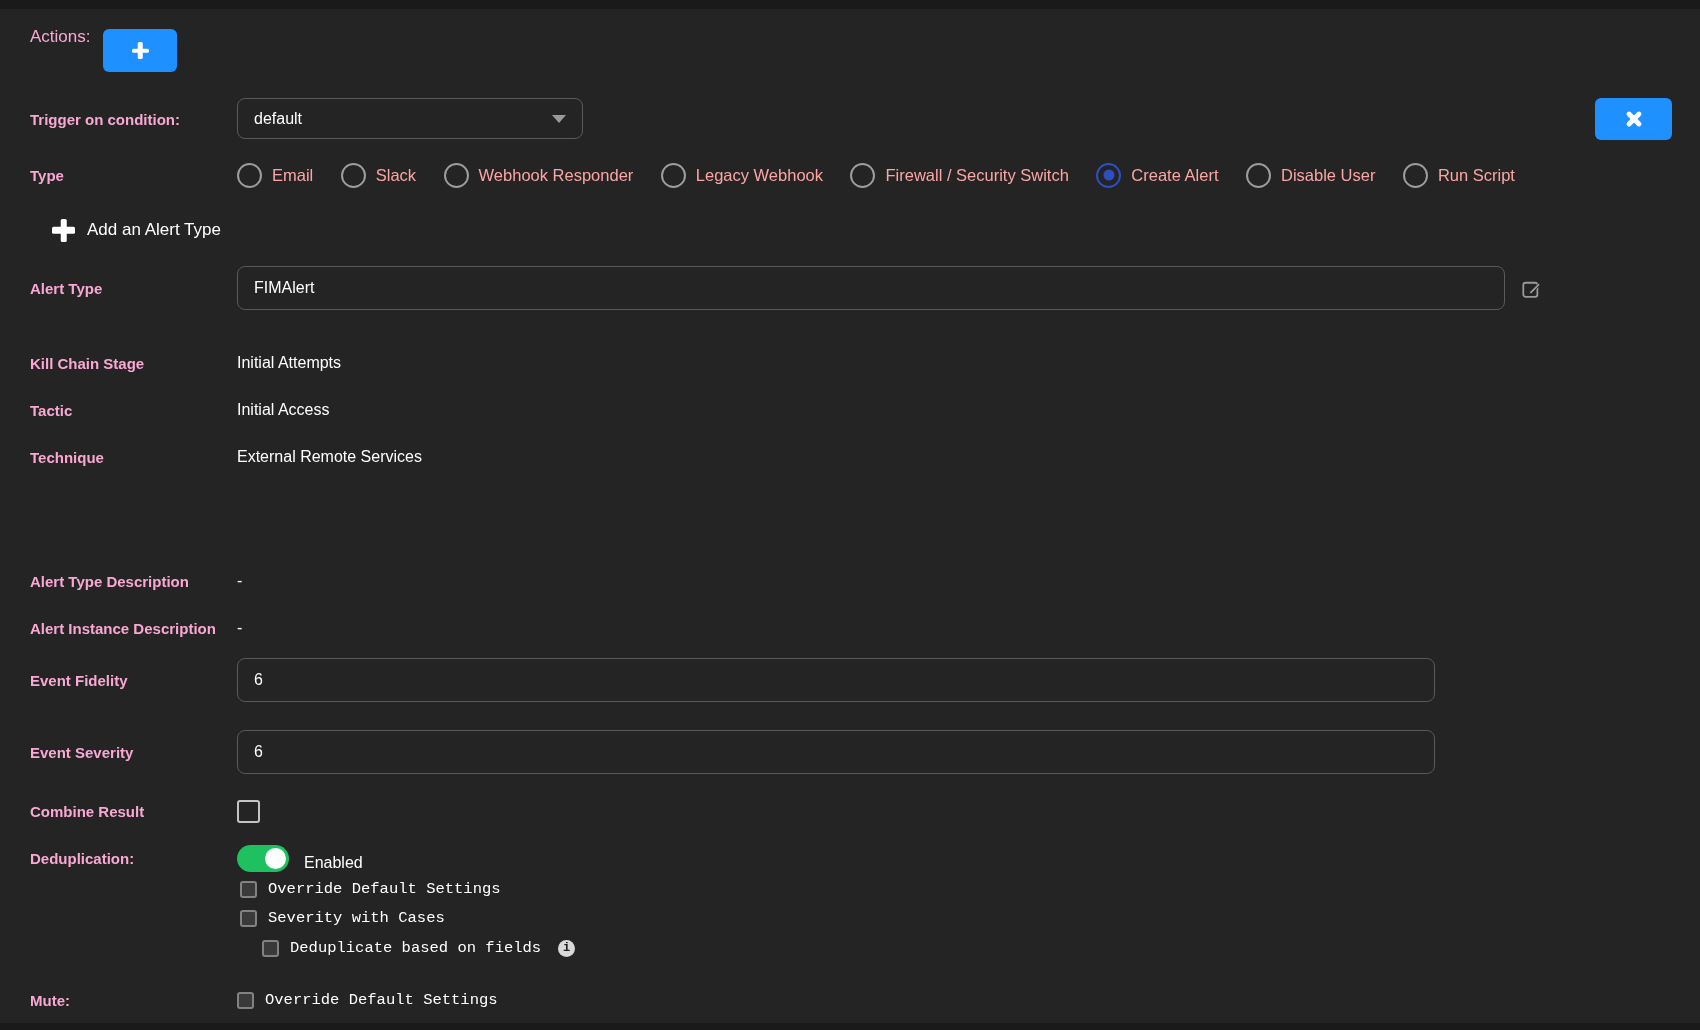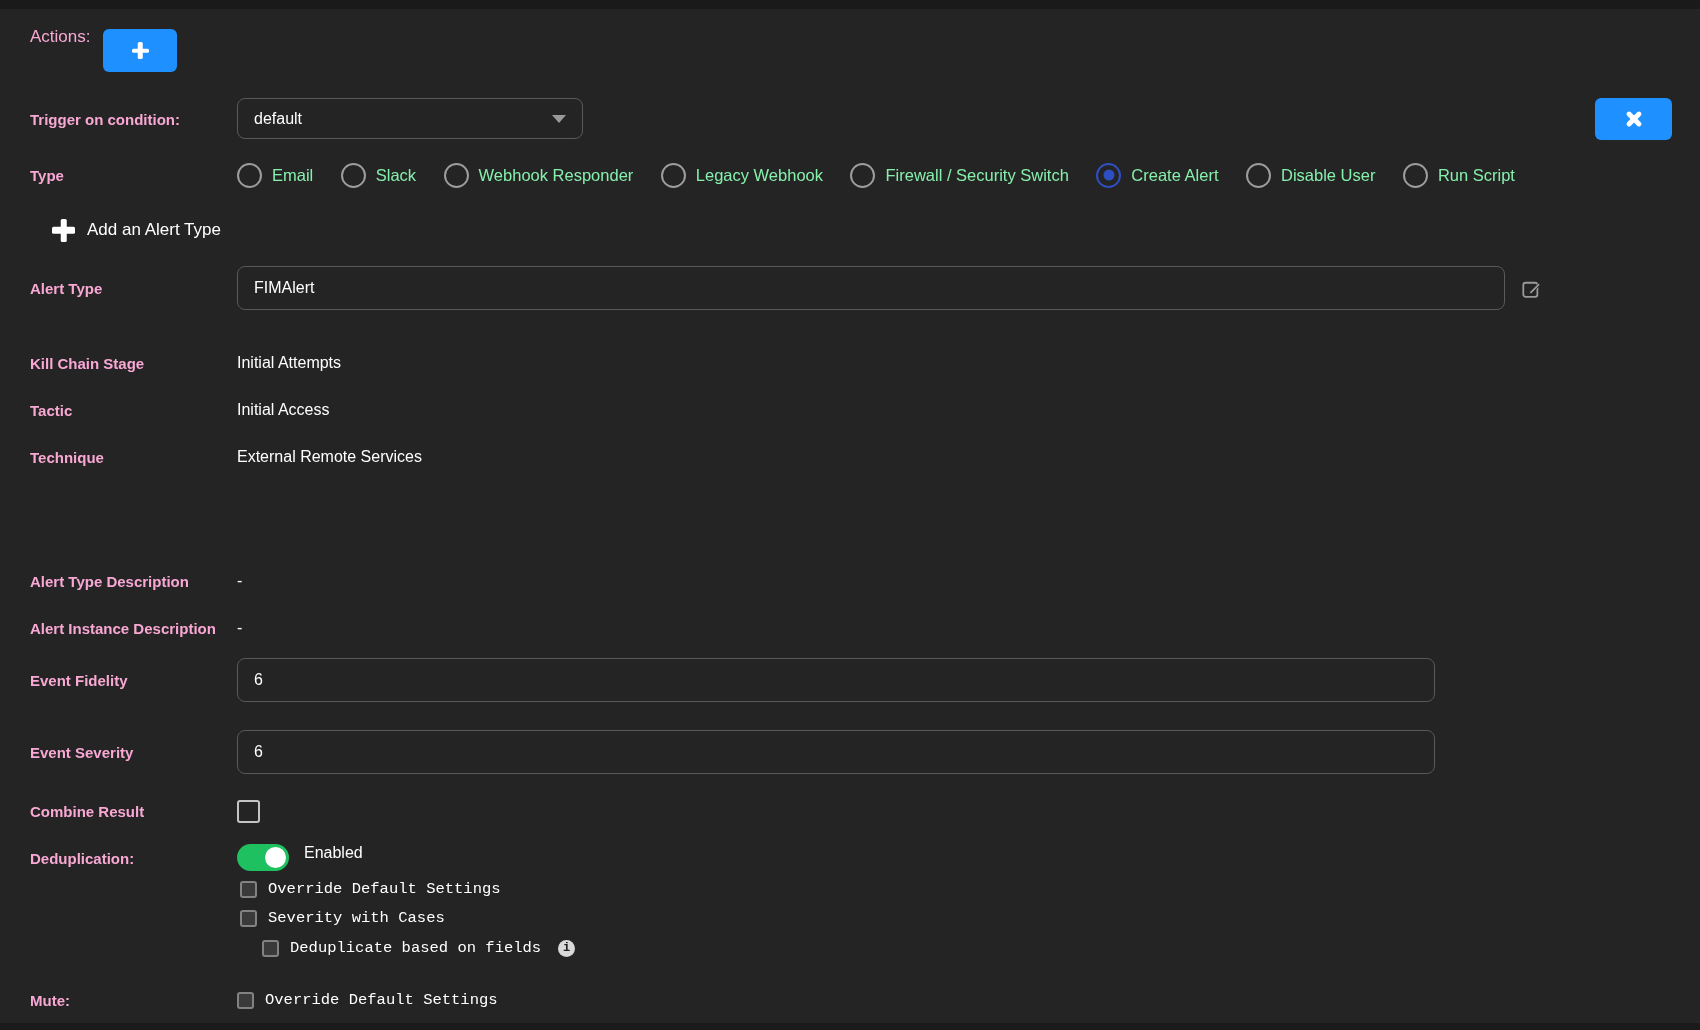--- a/index.html
+++ b/index.html
@@ -44,21 +44,21 @@
   .caret{margin-left:auto;width:0;height:0;border-left:7px solid transparent;
          border-right:7px solid transparent;border-top:8px solid #9a9a9a;}
   .ti{position:absolute;left:237px;top:0;background:transparent;
       border:1px solid #5a5a5a;border-radius:8px;color:#fff;font-size:16px;
       padding:0 16px;box-sizing:border-box;font-family:inherit;outline:none;}
 
   
   .radio-group{position:absolute;left:237px;top:0;height:100%;width:1278px;
                display:flex;justify-content:space-between;align-items:center;}
   .radio-item{display:flex;align-items:center;gap:10px;cursor:pointer;white-space:nowrap;
-              font-size:16.5px;color:#86efac;}
+              font-size:16.5px;color:#fca5a5;}
   .radio{position:relative;width:21px;height:21px;border:2.5px solid #9c9c9c;
          border-radius:50%;box-sizing:content-box;flex:none;}
   .radio.selected{border-color:#2e4fc1;}
   .radio.selected::after{content:"";position:absolute;left:50%;top:50%;width:11px;height:11px;
          border-radius:50%;background:#2e4fc1;transform:translate(-50%,-50%);}
 
   
   .add-link{position:absolute;left:52px;top:0;height:100%;display:flex;align-items:center;
             font-size:17px;color:#fff;cursor:pointer;}
 
@@ -77,21 +77,21 @@
   .cbrow{position:absolute;top:0;height:100%;display:flex;align-items:center;gap:11px;
          font-size:15.5px;color:#fff;white-space:nowrap;font-family:Liberation Mono, monospace;}
 
   
   .toggle{position:relative;display:inline-block;flex:none;width:52px;height:27px;
           border-radius:14px;background:#555;cursor:pointer;}
   .toggle.on{background:#1fc05f;}
   .toggle .knob{position:absolute;top:3px;left:3px;width:21px;height:21px;border-radius:50%;
           background:#fff;}
   .toggle.on .knob{left:28px;}
-  .toggle-row{position:absolute;left:237px;top:0;height:100%;display:flex;align-items:flex-start;gap:15px;
+  .toggle-row{position:absolute;left:237px;top:0;height:100%;display:flex;align-items:flex-end;gap:15px;
           font-size:16px;}
 
   .info-icon{display:inline-flex;align-items:center;justify-content:center;flex:none;
         width:17px;height:17px;border-radius:50%;background:#d9d9d9;color:#1f1f1f;
         font-size:12px;font-weight:700;margin-left:6px;cursor:pointer;}
 </style>
 </head>
 <body>
 
 <div class="page">

